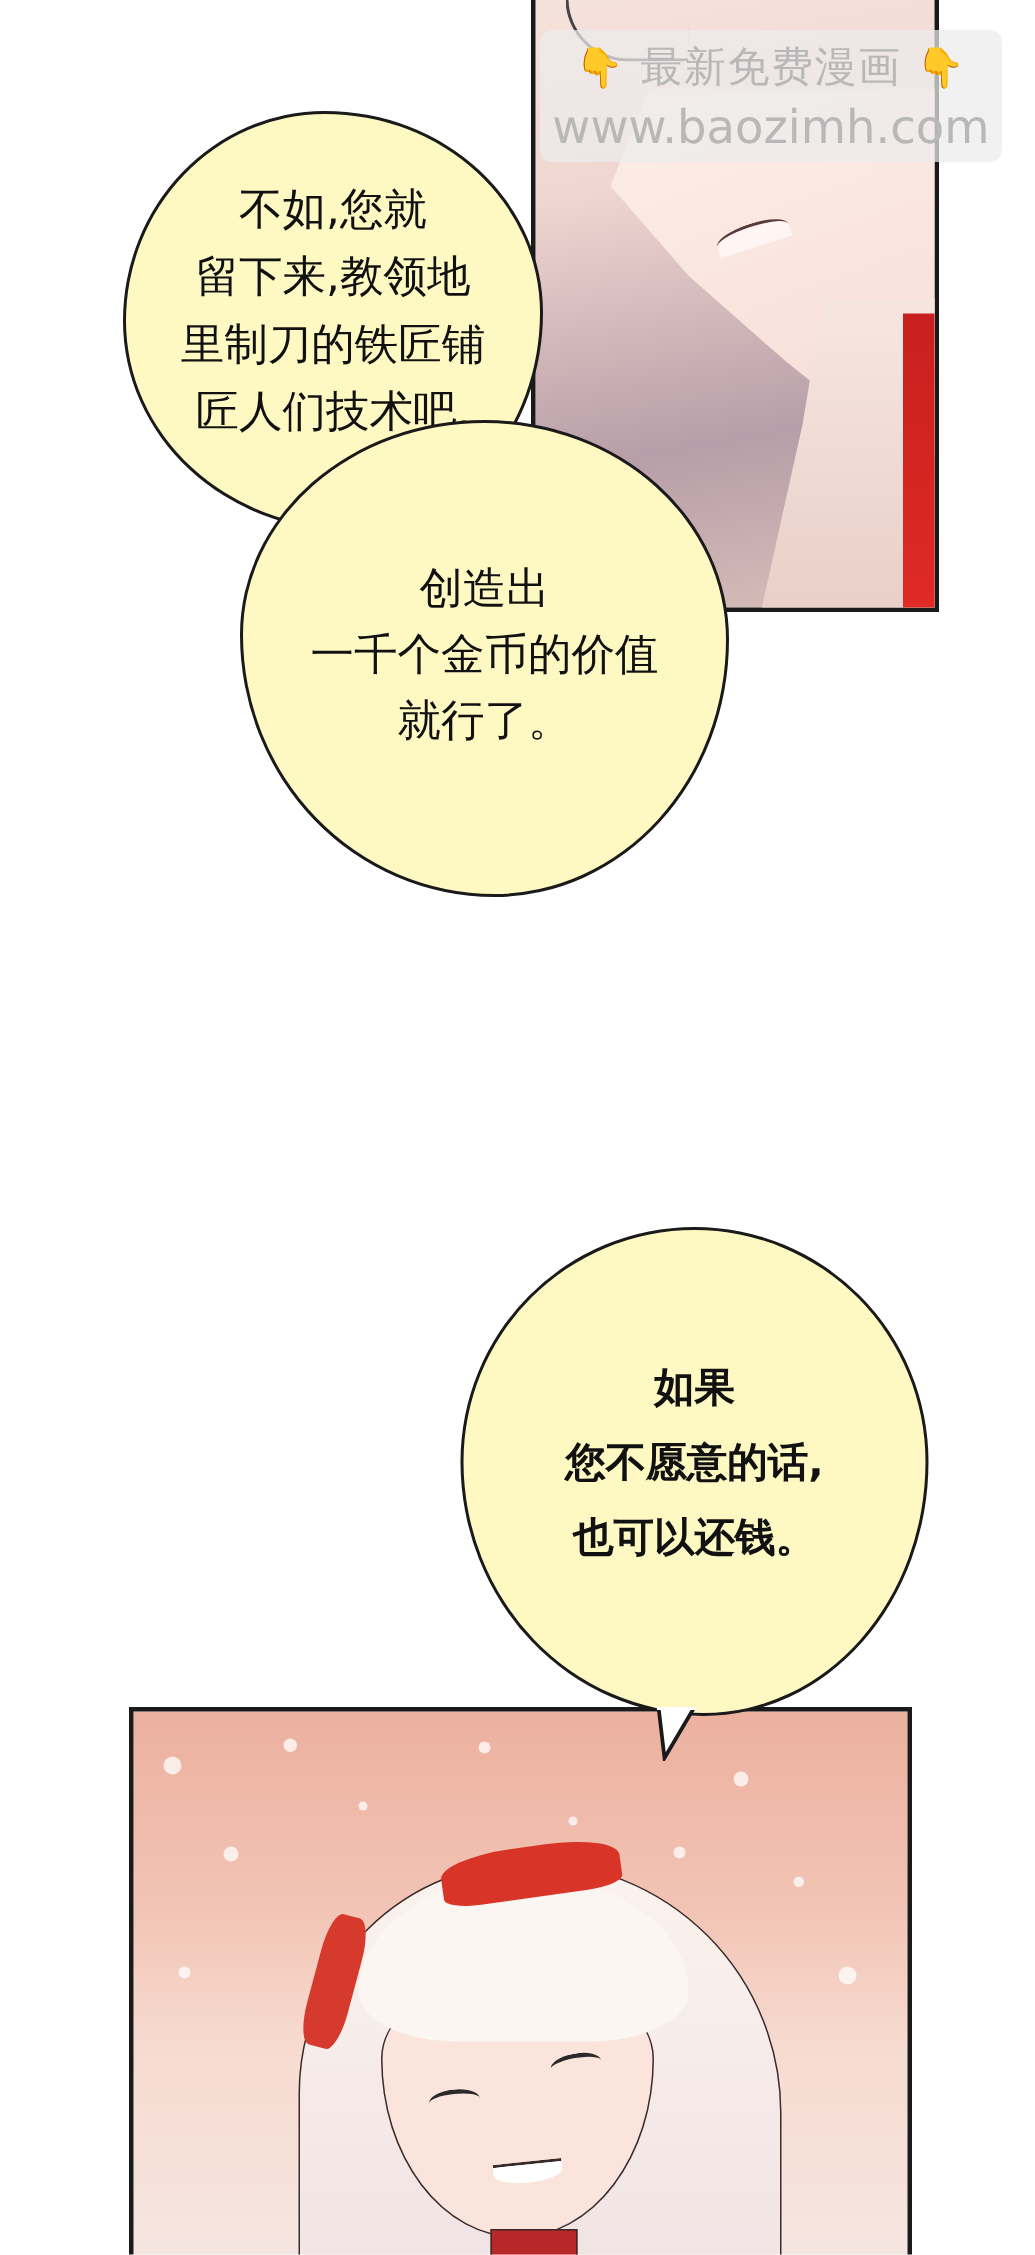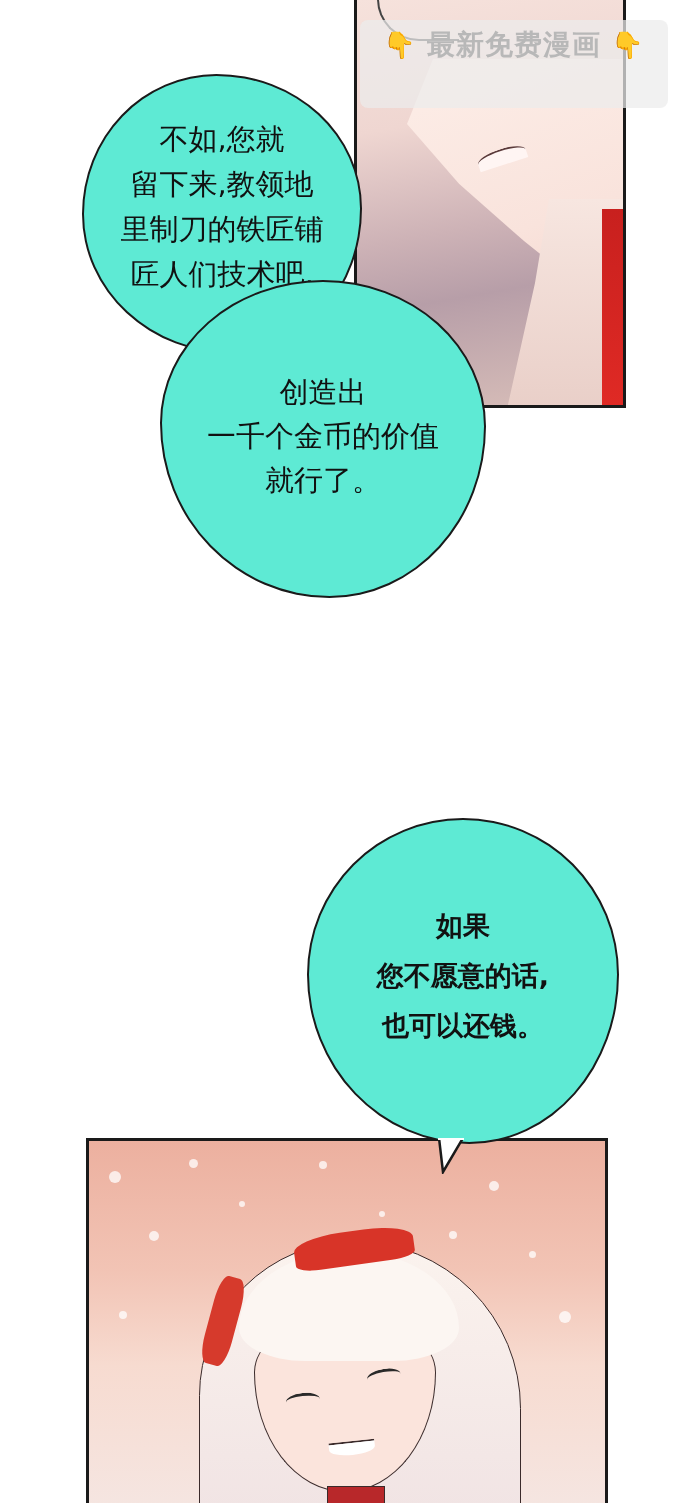--- a/index.html
+++ b/index.html
@@ -37,27 +37,27 @@
     position: absolute; left: 20px; top: 0; width: 80px; height: 40px;
     border-left: 2px solid #444; border-bottom: 2px solid #444; border-radius: 0 0 0 60px;
   }
 
   
   #watermark {
     position: absolute; left: 360px; top: 20px; width: 308px; height: 88px;
     background: rgba(235,235,235,0.72); border-radius: 8px;
     text-align: center; color: #b8b8b8;
   }
-  #watermark .wm-line1 { font-size: 28px; line-height: 42px; margin-top: 4px; letter-spacing: 1px; font-weight: bold; }
+  #watermark .wm-line1 { font-size: 28px; line-height: 42px; margin-top: 4px; letter-spacing: 1px; font-weight: normal; }
   #watermark .wm-line2 { font-size: 31px; line-height: 36px; }
   .hand { color: #f4b92a; font-size: 26px; }
 
   
   .bubble {
-    position: absolute; background: #5eead4; border: 2.5px solid #1a1a1a;
+    position: absolute; background: #fef9c3; border: 2.5px solid #1a1a1a;
     border-radius: 50%; box-sizing: border-box;
     display: flex; align-items: center; justify-content: center; text-align: center;
     color: #111;
   }
   .bubble-text { white-space: pre-line; }
 
   #bubble-1 { left: 82px; top: 74px; width: 280px; height: 280px; border-radius: 48% 52% 46% 54% / 50% 48% 52% 50%; }
   #bubble-1 .bubble-text { font-size: 29px; line-height: 45px; margin-top: -14px; }
   #bubble-2 { left: 160px; top: 280px; width: 326px; height: 318px; border-radius: 50% 50% 48% 52% / 45% 46% 54% 55%; }
   #bubble-2 .bubble-text { font-size: 29px; line-height: 44px; margin-top: -6px; }
@@ -107,20 +107,21 @@
   <div class="mouth"></div>
   <div class="hair-strand"></div>
 </div>
 
 <div id="watermark">
   <div class="wm-line1">
     <span class="hand">👇</span>
     <span>最新免费漫画</span>
     <span class="hand">👇</span>
   </div>
+  <div class="wm-line2">www.baozimh.com</div>
 </div>
 
 <div class="bubble" id="bubble-1">
   <span class="bubble-text">不如,您就
 留下来,教领地
 里制刀的铁匠铺
 匠人们技术吧,</span>
 </div>
 
 <div class="bubble" id="bubble-2">

